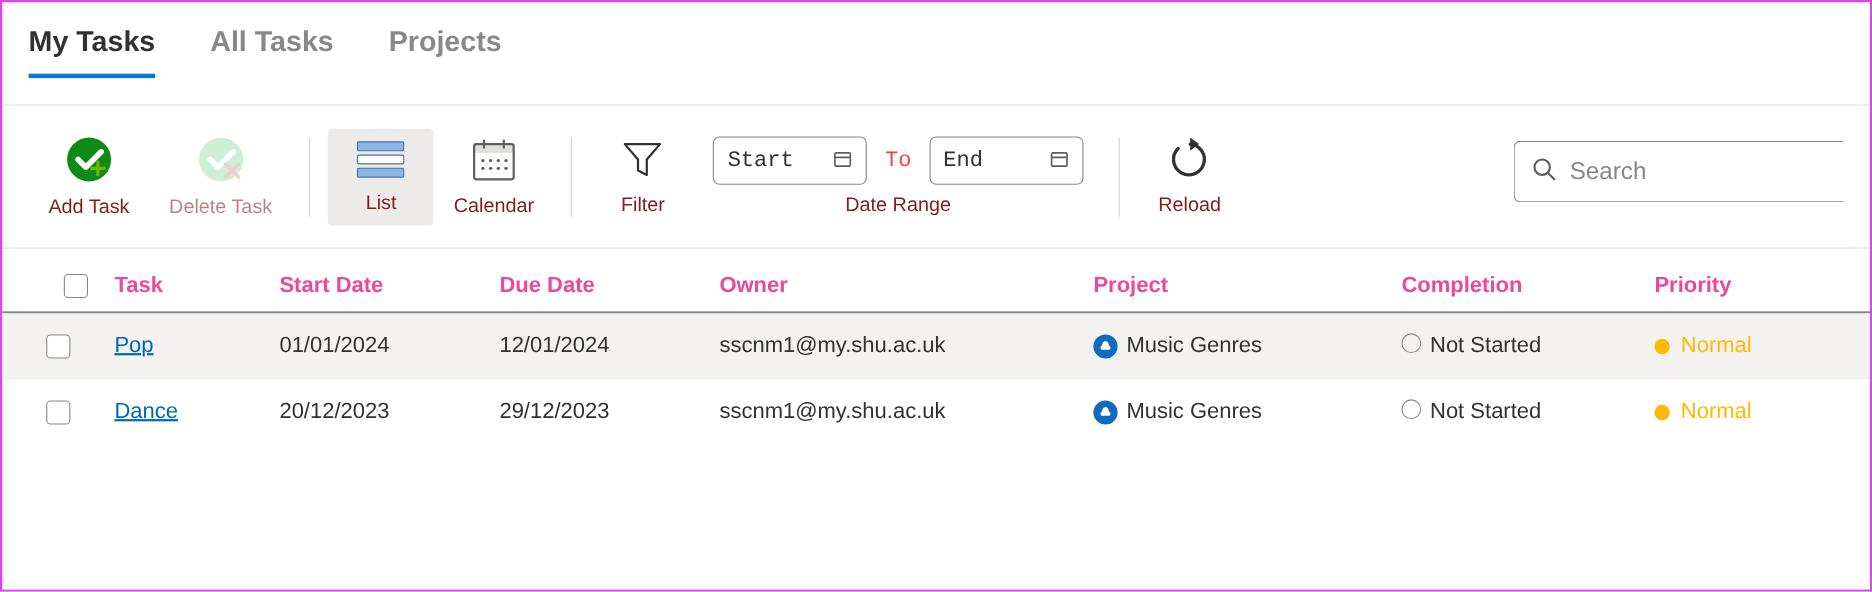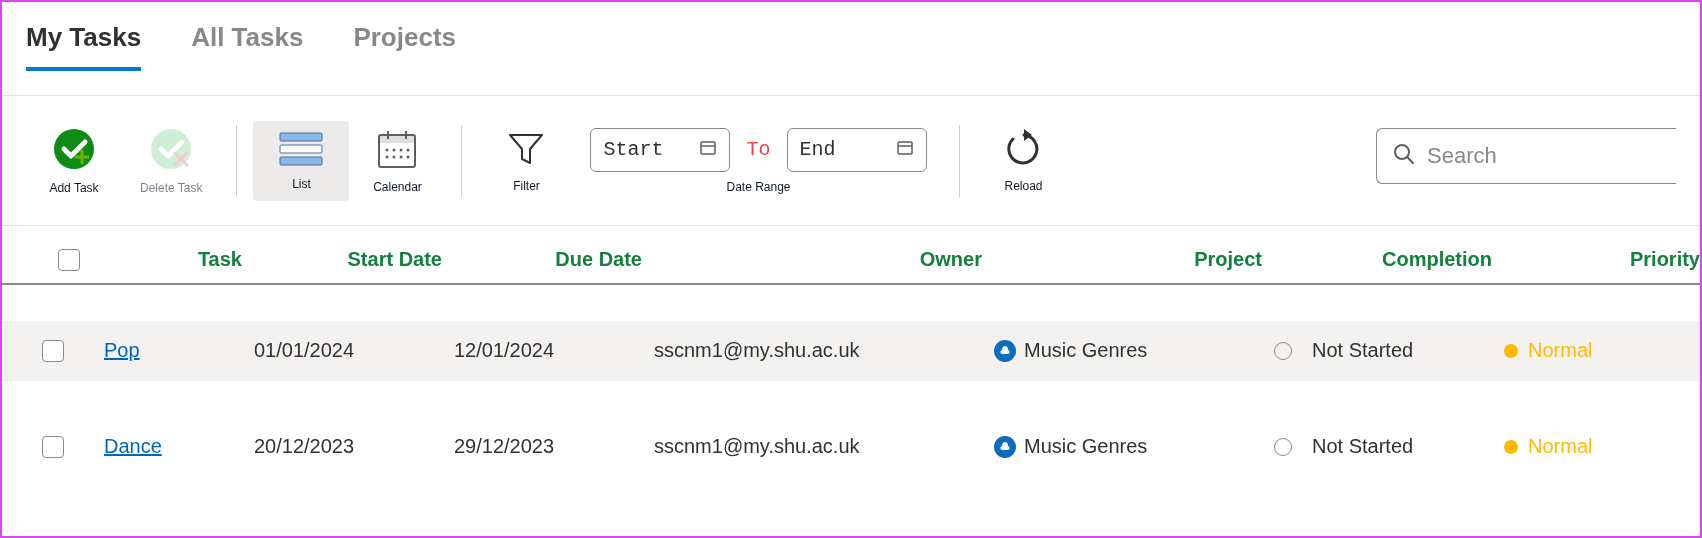--- a/index.html
+++ b/index.html
@@ -9,52 +9,52 @@
   
   .tabs { display:flex; gap:50px; padding:20px 24px 0 24px; border-bottom:1px solid #e1dfdd; height:94px; align-items:flex-start; }
   .tab { font-size:26px; font-weight:600; color:#8a8886; cursor:pointer; padding-bottom:14px; border-bottom:4px solid transparent; }
   .tab.active { color:#323130; border-bottom-color:#0078d4; }
 
   
   .toolbar { display:flex; align-items:center; padding:14px 24px; border-bottom:1px solid #e1dfdd; gap:0; height:130px; position:relative; }
   .tool { display:flex; flex-direction:column; align-items:center; justify-content:center; gap:6px; padding:10px 18px; cursor:pointer; border-radius:4px; min-width:96px; }
   .tool.active { background:#edebe9; }
   .tool.disabled { opacity:.55; cursor:default; }
-  .tool-label { font-size:12px; color:#0f172a; }
+  .tool-label { font-size:18px; color:#7f1d1d; }
   .vsep { width:1px; height:72px; background:#d2d0ce; margin:0 16px; }
 
   .date-range-group { display:flex; flex-direction:column; align-items:center; gap:8px; padding:0 16px; }
   .dr-row { display:flex; align-items:center; gap:16px;font-family:Liberation Mono, monospace; }
   .dr-box { display:flex; align-items:center; justify-content:space-between; width:140px; height:44px; border:1.5px solid #8a8886; border-radius:6px; padding:0 12px; cursor:pointer; }
   .dr-ph { font-size:20px; color:#323130; }
   .dr-to { font-size:20px; color:#ef4444; }
 
   .search-wrap { position:absolute; right:24px; top:32px; }
   .search-box { display:flex; align-items:center; gap:10px; width:300px; height:56px; border:1.5px solid #8a8886; border-radius:6px 0 0 6px; border-right:none; padding:0 16px; }
   .search-input { border:none; outline:none; font-size:22px; color:#8a8886; flex:1; background:transparent; }
   .search-input::placeholder { color:#8a8886; }
 
   
   .table { width:100%; }
   .thead, .trow { display:grid; grid-template-columns: 90px 150px 200px 200px 340px 280px 230px 1fr; align-items:center; }
   .thead { border-bottom:2px solid #8a8886; padding:22px 0 12px 0; }
-  .th { font-size:20px; font-weight:600; color:#15803d; padding-left:12px;text-align:right; }
+  .th { font-size:20px; font-weight:600; color:#ec4899; padding-left:12px; }
   .th.first { padding-left:44px; }
-  .trow { height:60px; border-bottom:1px solid transparent;margin-top:36px; }
+  .trow { height:60px; border-bottom:1px solid transparent; }
   .trow.selected { background:#f3f2f1; }
   .td { font-size:20px; padding-left:12px; }
   .check-cell { display:flex; justify-content:center; }
   .checkbox { width:22px; height:22px; border:1.5px solid #8a8886; border-radius:4px; cursor:pointer; background:#fff; }
   .link { color:#0067b8; text-decoration:underline; cursor:pointer; }
 
   .proj { display:flex; align-items:center; gap:8px; }
   .proj-icon { width:22px; height:22px; border-radius:50%; background:#0f6cbd; display:flex; align-items:center; justify-content:center; }
   .proj-icon svg { display:block; }
 
-  .compl { display:flex; align-items:center; gap:20px; }
+  .compl { display:flex; align-items:flex-start; gap:8px; }
   .radio { width:18px; height:18px; border:1.5px solid #8a8886; border-radius:50%; }
 
   .prio { display:flex; align-items:center; gap:10px; }
   .dot { width:14px; height:14px; border-radius:50%; background:#ffb900; }
   .prio-label { color:#ffb900; font-size:20px; }
 
   
   .ic-addtask { width:44px; height:44px; }
   .ic-deltask { width:44px; height:44px; }
   .ic-list { width:46px; height:36px; }

